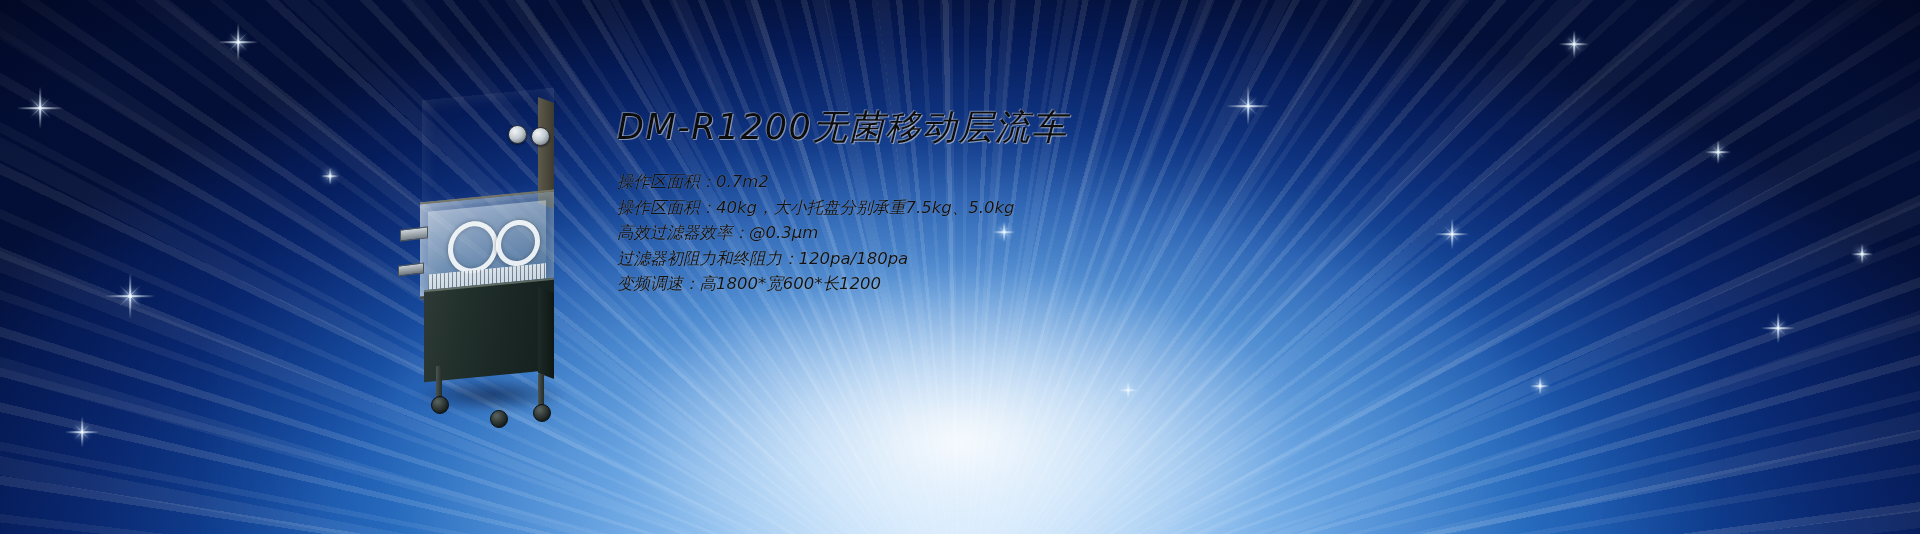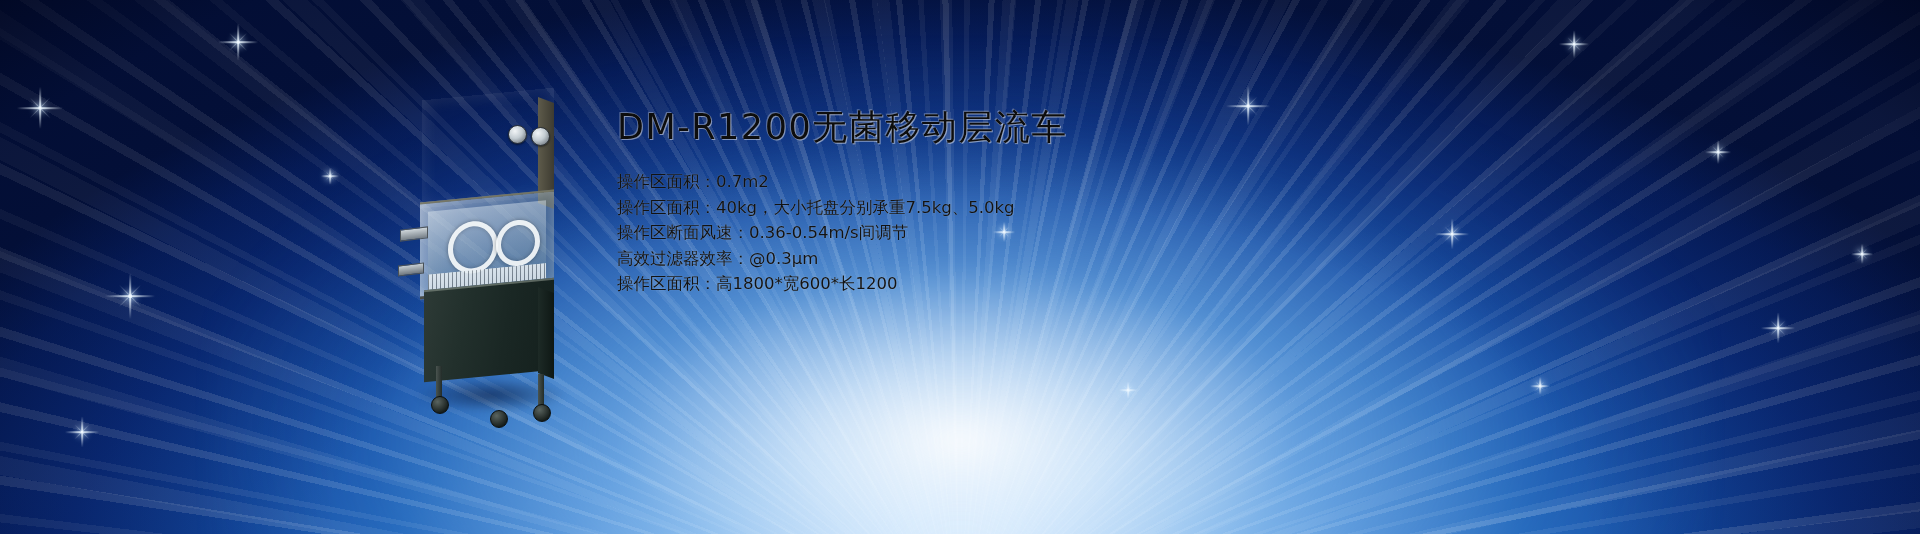--- a/index.html
+++ b/index.html
@@ -3,20 +3,21 @@
 <meta charset="utf-8">
 <style>
   html,body{margin:0;padding:0;background:#000;}
   body{font-family:"Liberation Sans","DejaVu Sans",sans-serif;}
 
   #stage{
     position:relative;
     width:1920px;height:534px;
     overflow:hidden;
     background:#0a2a7a;
+    font-style:italic;
   }
 
   
   .bg-base{
     position:absolute;inset:0;
     background:
       radial-gradient(ellipse 1150px 620px at 50% 112%,
         #ffffff 0%, #eaf4ff 6%, #bcd9f7 13%, #7fb3e8 24%,
         #4a8bd4 36%, #2468bb 50%, #13489f 64%, #0b2f82 78%,
         #072268 90%, #04133f 100%);
@@ -350,19 +351,19 @@
     <div class="caster c2"></div>
     <div class="caster c3"></div>
   </div>
 
   <div id="copy">
     <div id="title">DM-R1200无菌移动层流车</div>
 
     <ul id="specs">
         <li>操作区面积：0.7m2</li>
         <li>操作区面积：40kg，大小托盘分别承重7.5kg、5.0kg</li>
-        <li>操作区断面风速：0.36-0.54m/s间调节</li>
         <li>高效过滤器效率：@0.3μm</li>
-        <li>操作区面积：高1800*宽600*长1200</li>
+        <li>过滤器初阻力和终阻力：120pa/180pa</li>
+        <li>变频调速：高1800*宽600*长1200</li>
       </ul>
   </div>
 
 </div>
 
 </body></html>

